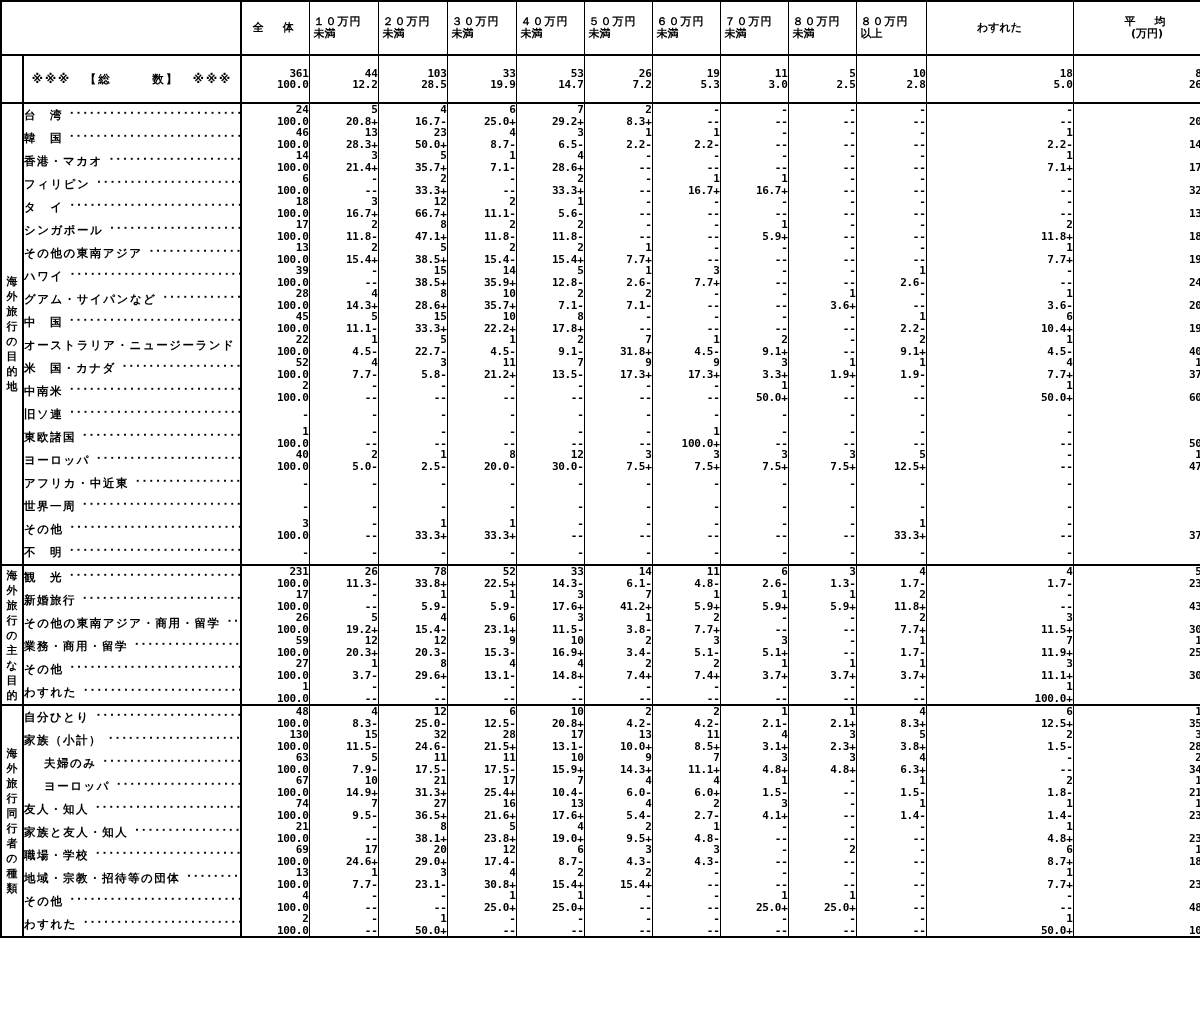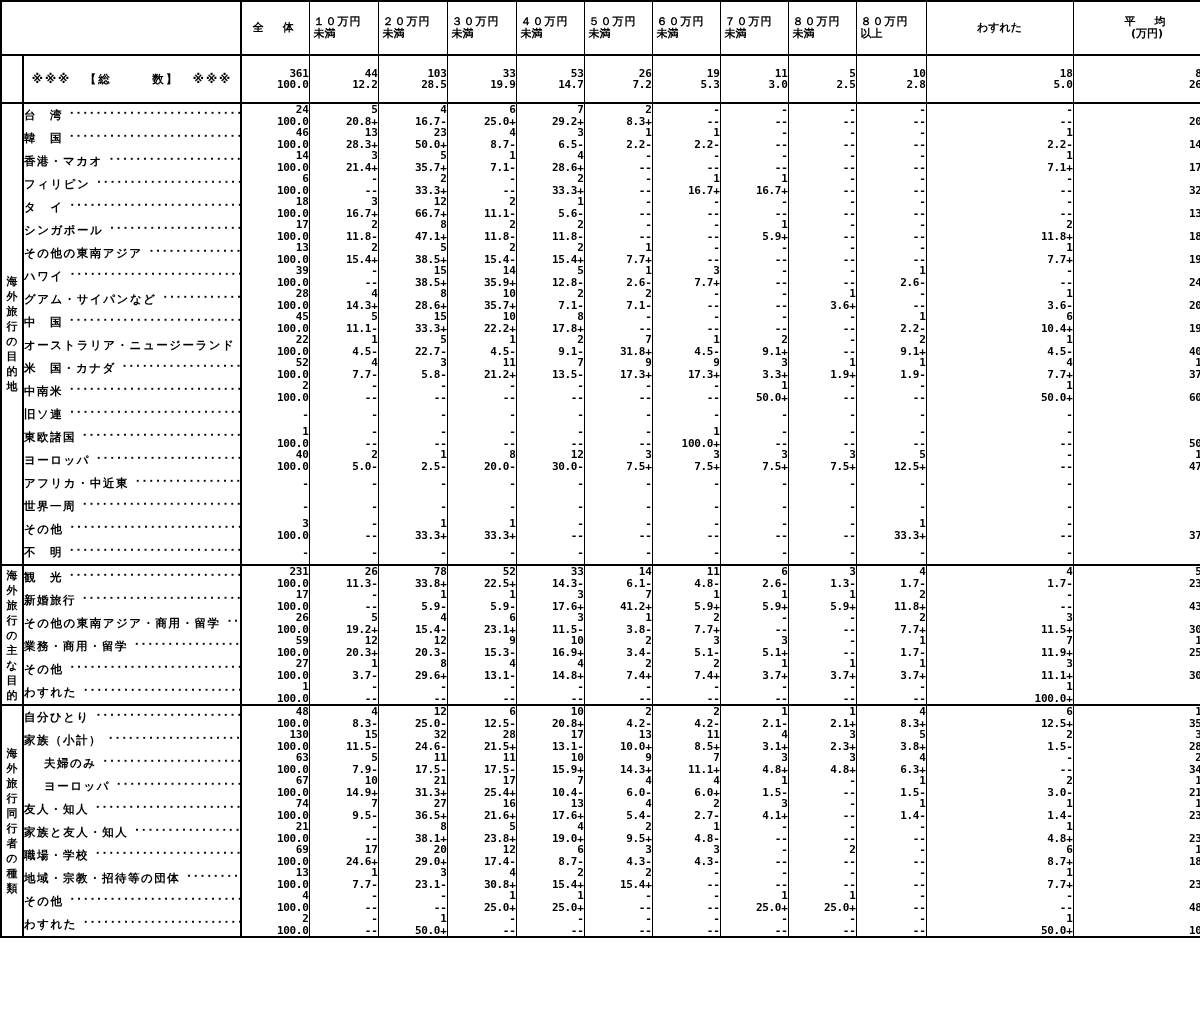--- a/index.html
+++ b/index.html
@@ -883,21 +883,21 @@
           <td class="bodycell" style="height: 23px;"><span class="num2">67</span><span class="num2">100.0</span></td>
           <td class="bodycell" style="height: 23px;"><span class="num2">10</span><span class="num2">14.9+</span></td>
           <td class="bodycell" style="height: 23px;"><span class="num2">21</span><span class="num2">31.3+</span></td>
           <td class="bodycell" style="height: 23px;"><span class="num2">17</span><span class="num2">25.4+</span></td>
           <td class="bodycell" style="height: 23px;"><span class="num2">7</span><span class="num2">10.4-</span></td>
           <td class="bodycell" style="height: 23px;"><span class="num2">4</span><span class="num2">6.0-</span></td>
           <td class="bodycell" style="height: 23px;"><span class="num2">4</span><span class="num2">6.0+</span></td>
           <td class="bodycell" style="height: 23px;"><span class="num2">1</span><span class="num2">1.5-</span></td>
           <td class="bodycell" style="height: 23px;"><span class="num2">-</span><span class="num2">--</span></td>
           <td class="bodycell" style="height: 23px;"><span class="num2">1</span><span class="num2">1.5-</span></td>
-          <td class="bodycell" style="height: 23px;"><span class="num2">2</span><span class="num2">3.0-</span></td>
+          <td class="bodycell" style="height: 23px;"><span class="num2">2</span><span class="num2">1.8-</span></td>
           <td class="bodycell" style="height: 23px;"><span class="num2">1423</span><span class="num2">21.89</span></td>
           <td class="bodycell noborder" style="padding-right: 22px; height: 23px;"><span class="num2" style="margin-top: 11px;">16.065</span></td>
         </tr>
         <tr>
           <td class="rowlabel" style="height: 23px;">
             <div class="lbl-wrap">
               <span class="lbl-txt">友人・知人</span>
               <span class="lbl-dots">････････････････････････････････････････････････････････････</span>
             </div>
           </td>

